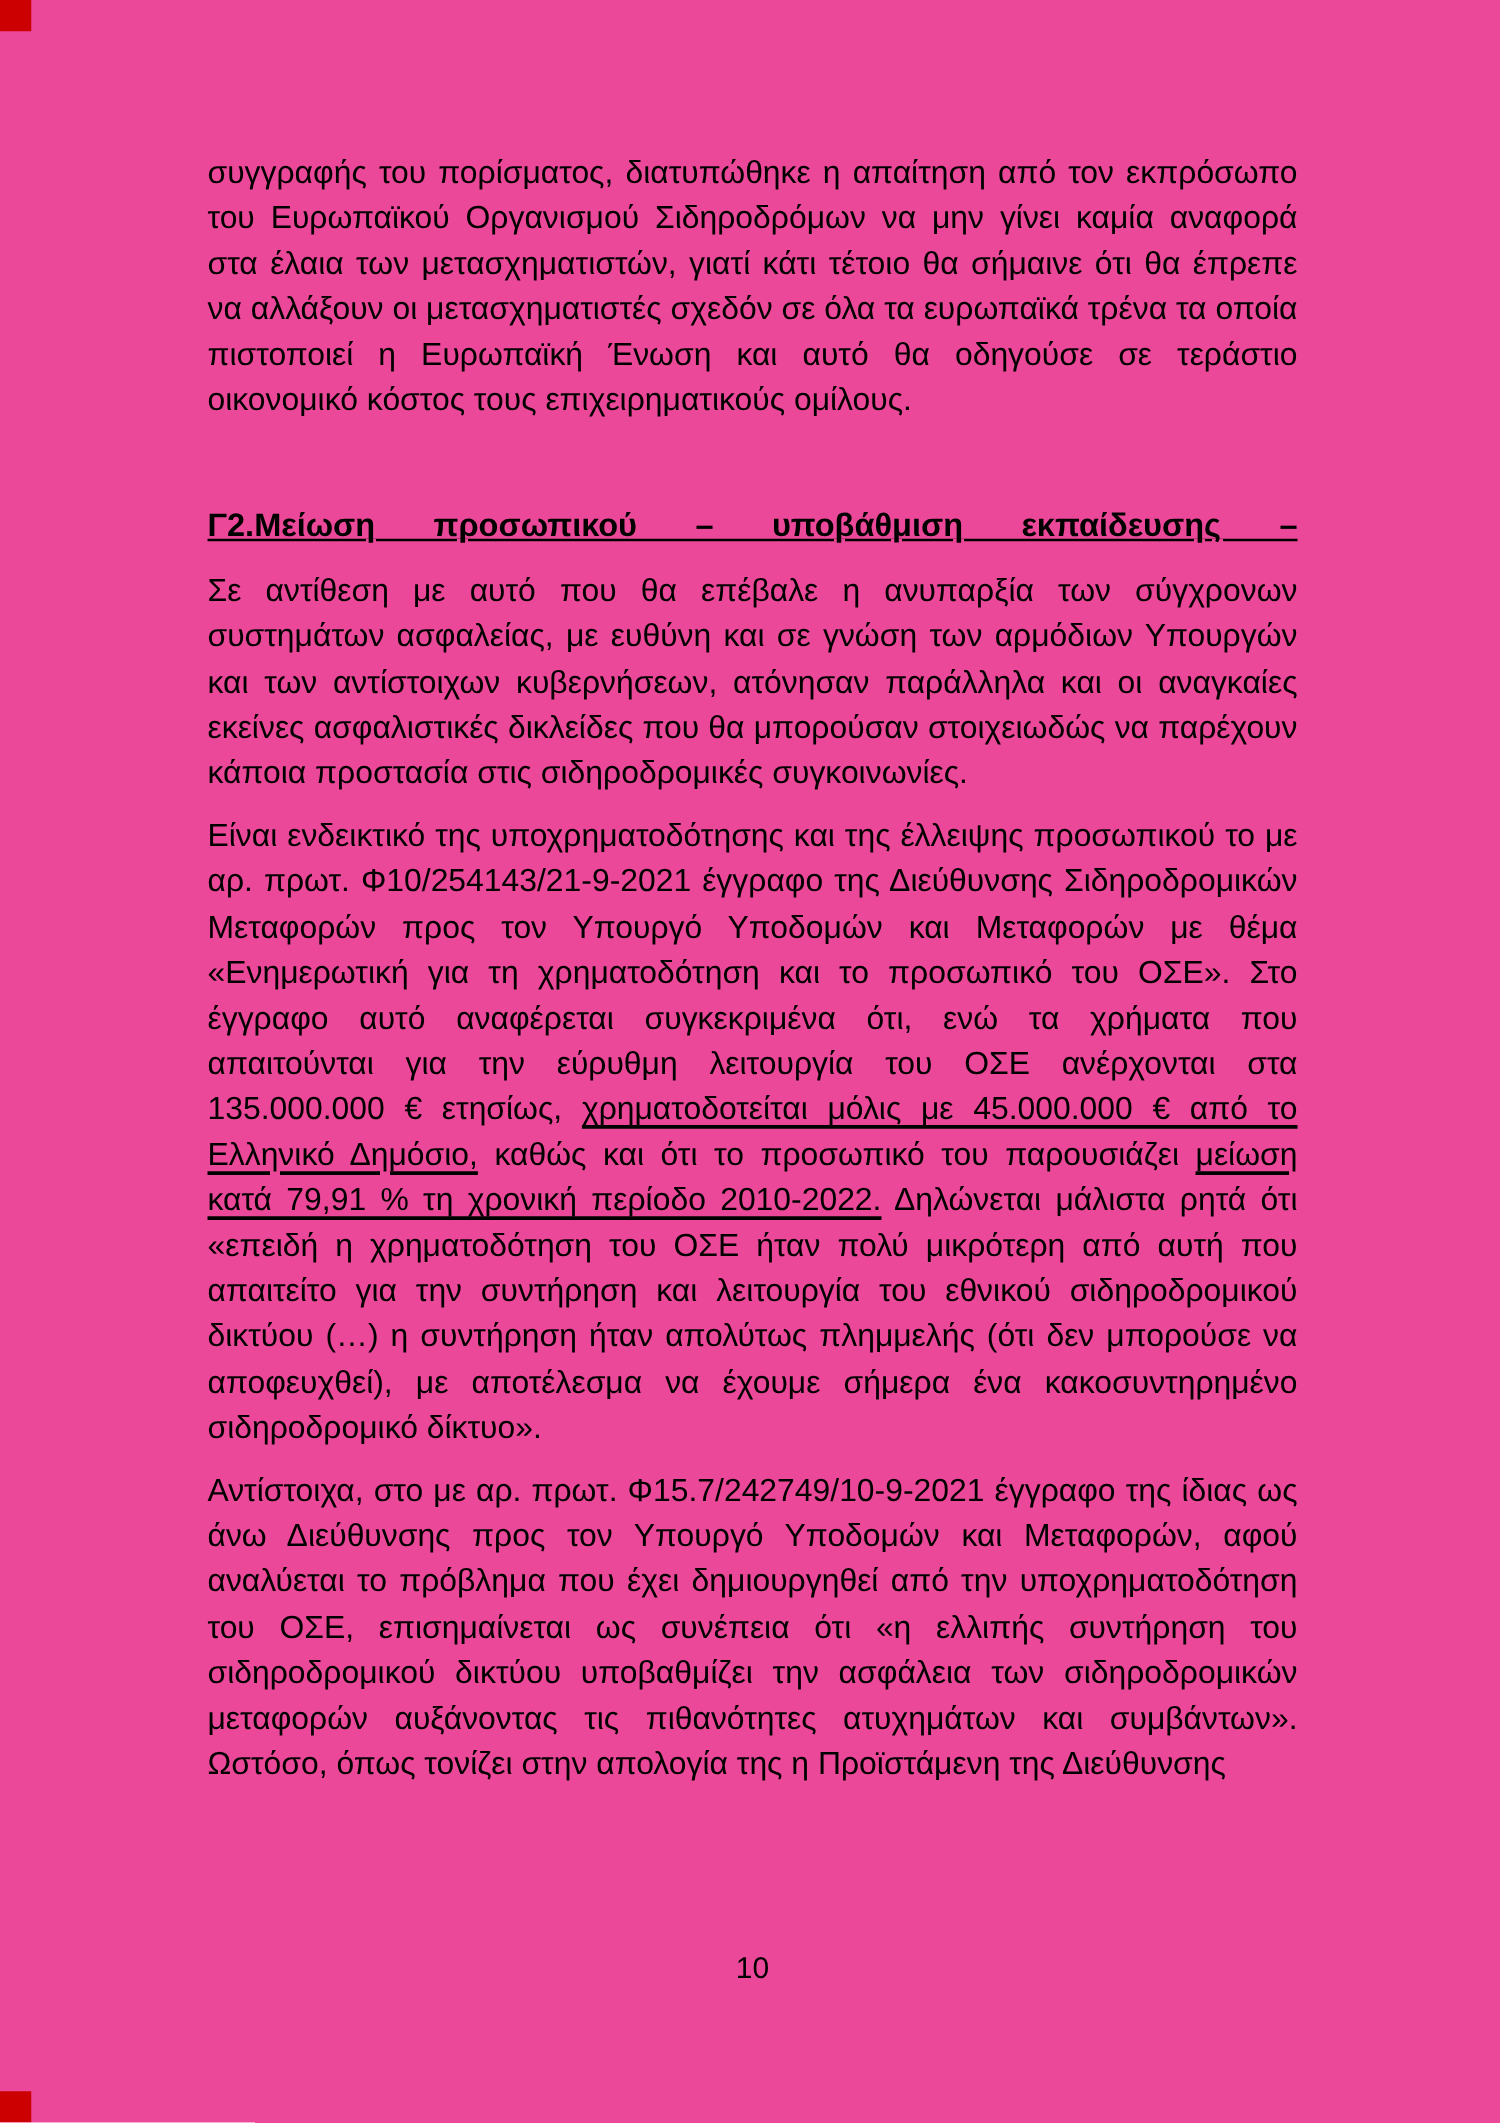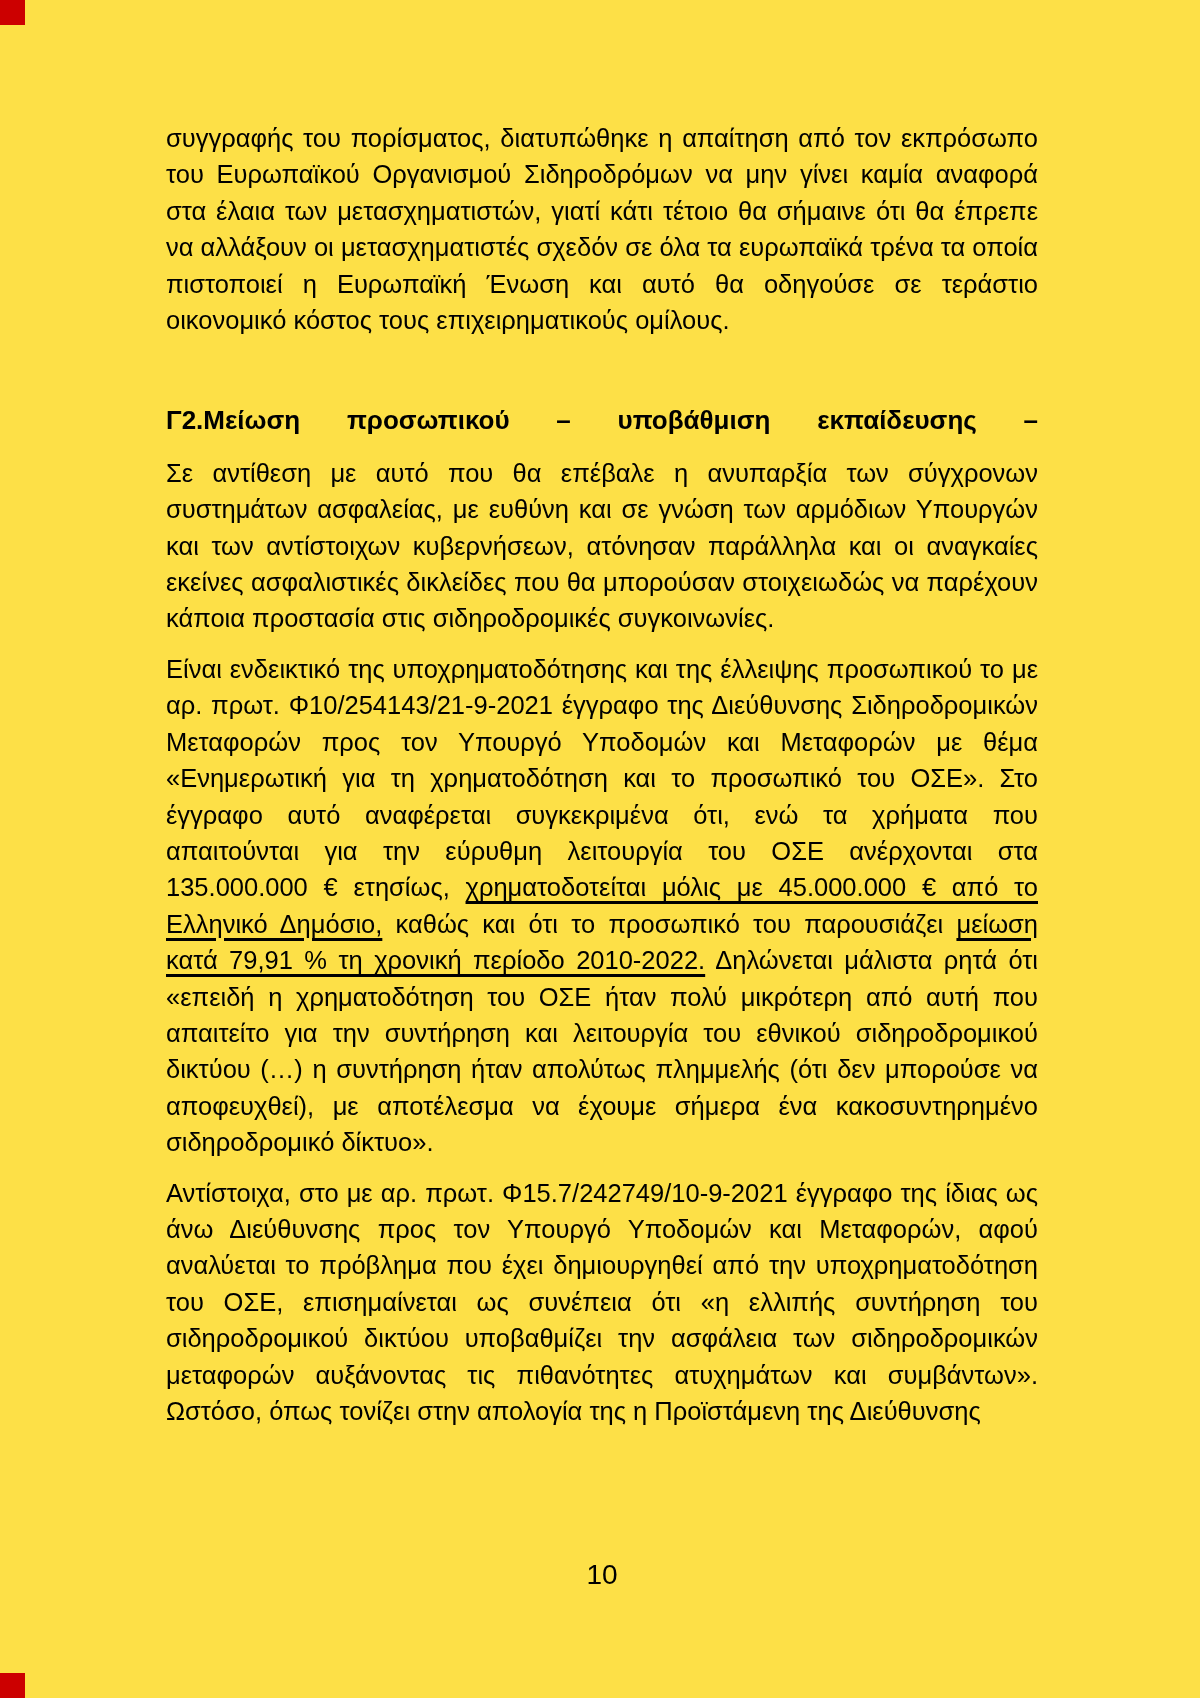--- a/index.html
+++ b/index.html
@@ -4,21 +4,21 @@
 <style>
   html, body {
     margin: 0;
     padding: 0;
     background: #ffffff;
   }
   .page {
     position: relative;
     width: 1200px;
     height: 1698px;
-    background: #fde047;
+    background: #ec4899;
     overflow: hidden;
     font-family: "Liberation Sans", sans-serif;
     color: #000000;
   }
   .corner-mark {
     position: absolute;
     width: 25px;
     height: 25px;
     background: #cc0000;
   }
@@ -39,37 +39,38 @@
   .u {
     text-decoration: underline;
     text-decoration-thickness: 2.5px;
     text-underline-offset: 5px;
   }
   .section-heading {
     font-size: 26px;
     font-weight: bold;
     margin: 64px 0 16px 0;
     line-height: 36.4px;
+    text-decoration: underline;
   }
   .heading-line1 {
     display: block;
     text-align: justify;
     text-align-last: justify;
   }
   .heading-line2 {
     display: block;
     text-align: left;
   }
   .page-number {
     position: absolute;
     left: 166px;
     width: 872px;
     top: 1560px;
     text-align: center;
-    font-size: 28px;
+    font-size: 24px;
     line-height: 30px;
   }
 </style>
 </head>
 <body>
 
 <div class="page">
 
   <div class="corner-mark top-left"></div>
   <div class="corner-mark bottom-left"></div>

